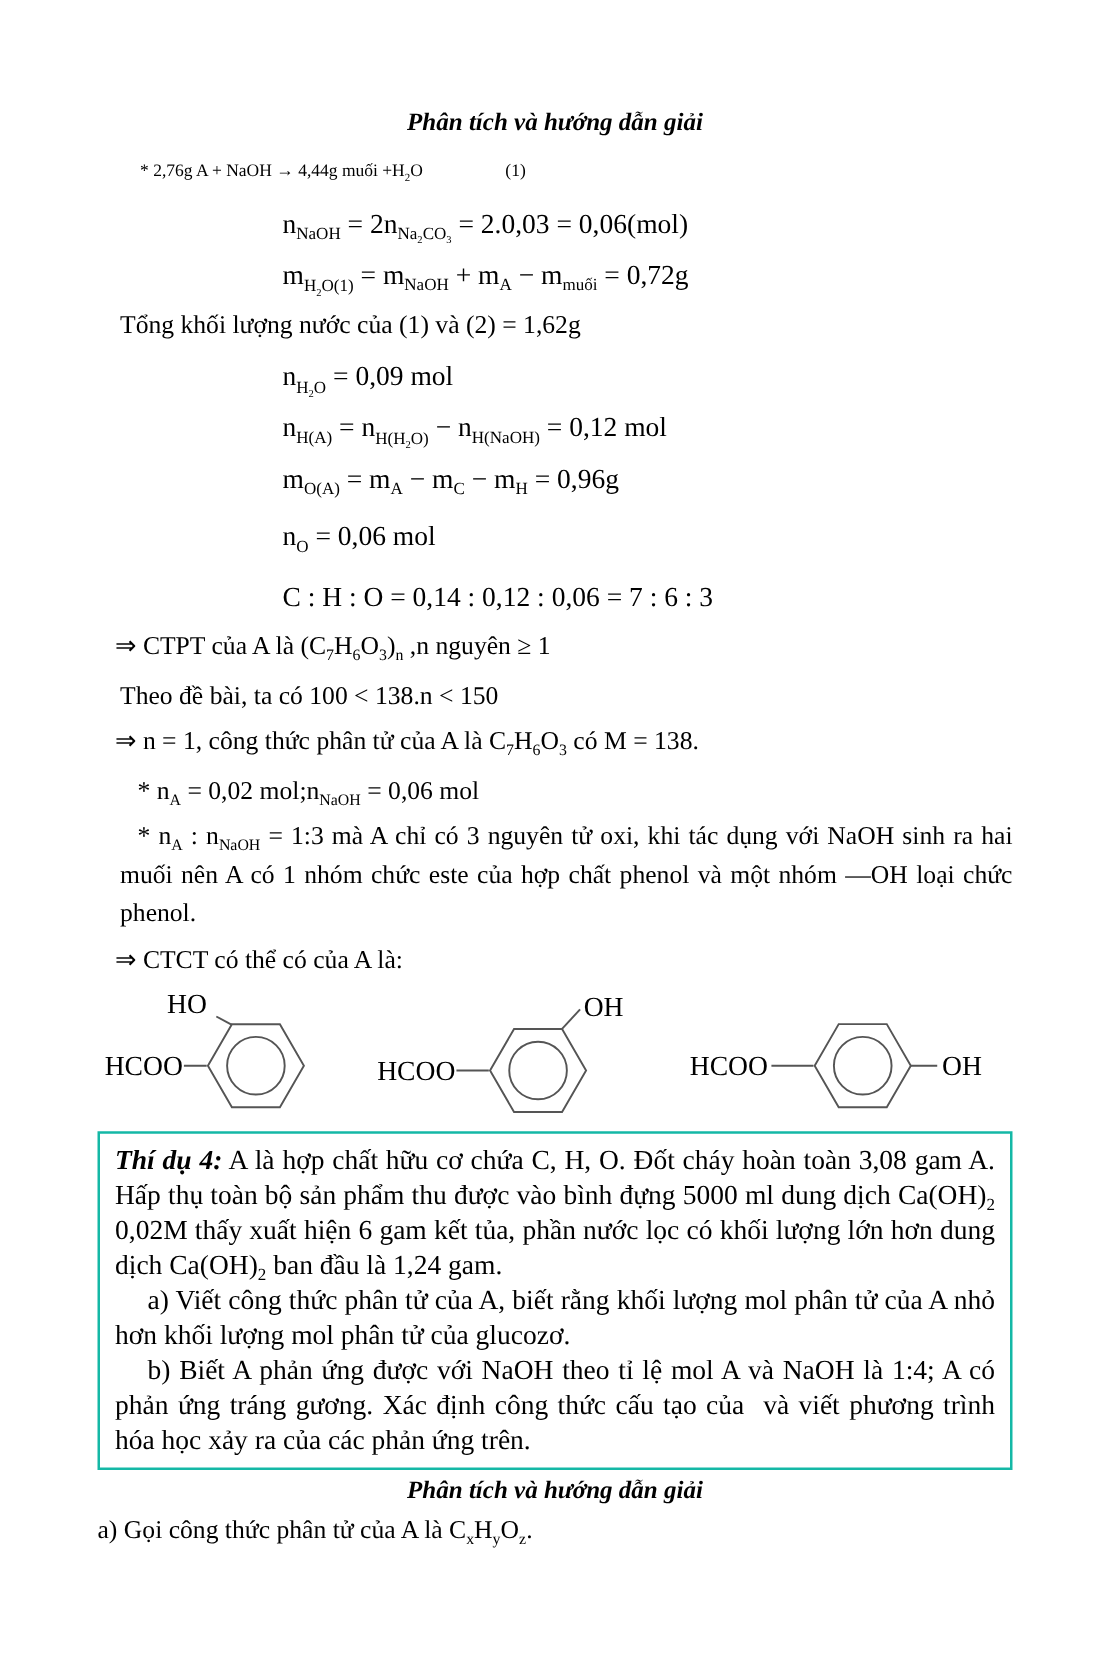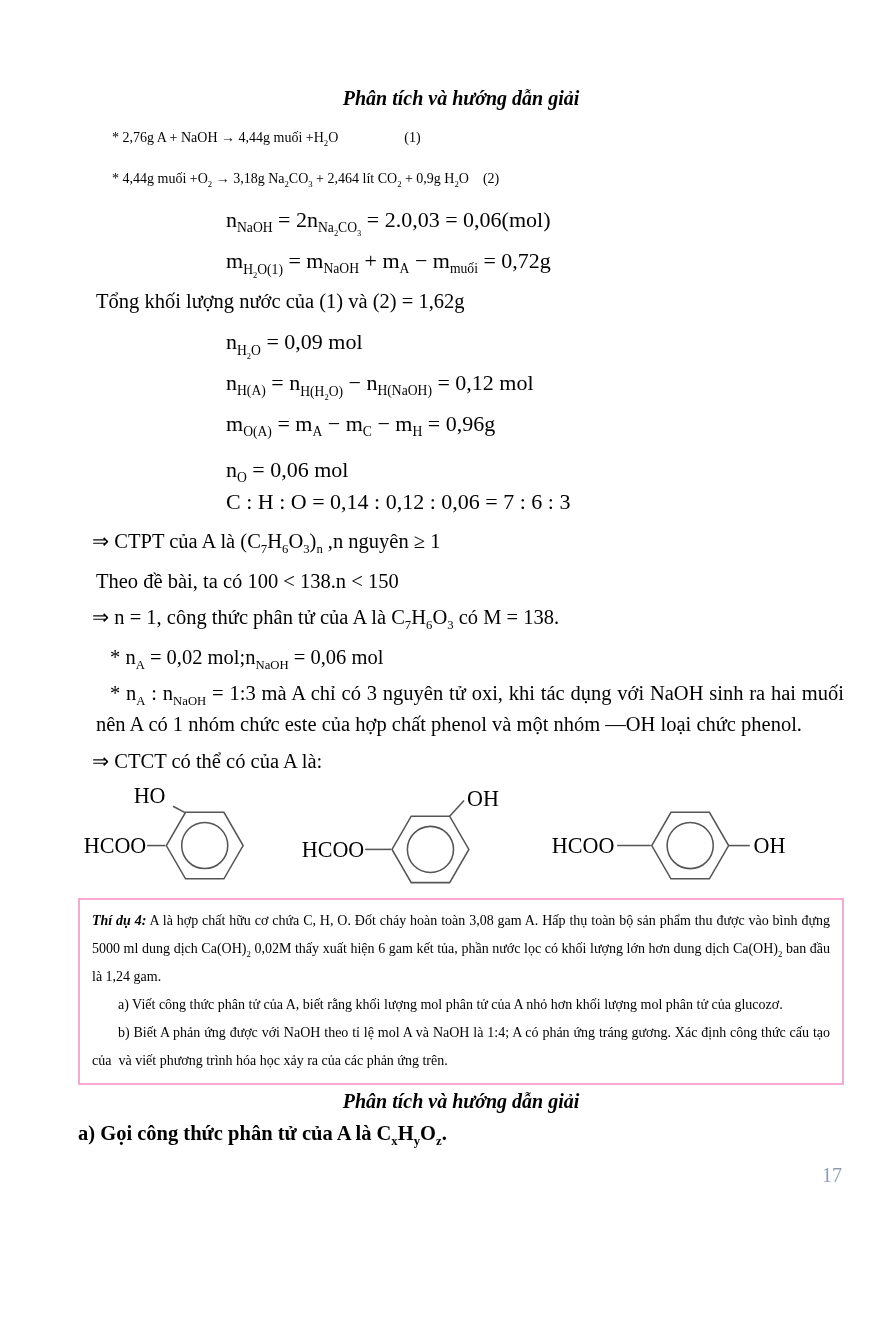--- a/index.html
+++ b/index.html
@@ -1,74 +1,71 @@
 <!DOCTYPE html>
 <html><head>
 <meta charset="utf-8">
 <style>
   html,body { margin:0; padding:0; background:#ffffff; }
   body {
     width:894px; height:1338px;
     font-family:"Liberation Serif", serif;
     color:#000; overflow:hidden;
   }
-  .page { box-sizing:border-box; width:894px; height:1034px; padding:86px 50px 0 78px; }
+  .page { box-sizing:border-box; width:894px; height:1034px; padding:86px 84px 0 78px; }
   .heading {
     text-align:center; font-weight:bold; font-style:italic;
     font-size:20px; line-height:24px; margin:0;
   }
   .eq { font-size:14px; line-height:26px; margin:15px 0 0 20px; text-indent:14px; white-space:nowrap; }
   .eqnum1 { margin-left:66px; }
   .eqnum2 { margin-left:14px; }
   .fline { font-size:22px; line-height:24px; margin:16px 0 0 148px; white-space:nowrap; }
   .tline { font-size:20.5px; line-height:26px; margin:14px 0 0 18px; }
   .tindent { text-indent:14px; }
   .para { font-size:20.5px; line-height:31px; margin:8px 0 0 18px; text-indent:14px; text-align:justify; }
   sub { font-size:0.62em; line-height:0; }
   .structures { display:flex; align-items:flex-end; margin:6px 0 0 0; }
   .structure { display:block; }
   .structure text { font-family:"Liberation Serif", serif; font-size:23px; fill:#000; }
   .structure .bond { stroke:#555; stroke-width:1.6; fill:none; }
   .structure .ring { stroke:#555; stroke-width:1.6; fill:none; }
   .example-box {
-    box-sizing:border-box; border:2px solid #f9a8d4;
+    box-sizing:border-box; border:2px solid #14b8a6;
     margin-top:8px; padding:7px 12px 8px 12px;
-    font-size:14px; line-height:28px;
+    font-size:22px; line-height:28px;
   }
   .example-box .intro { text-align:justify; margin:0; }
   .example-box .part { text-indent:26px; text-align:justify; margin:0; }
   .label-bi { font-weight:bold; font-style:italic; }
   .h2 { margin-top:4px; }
-  .line-a { font-size:20.5px; line-height:26px; margin:7px 0 18px 0;font-weight:bold; }
+  .line-a { font-size:20.5px; line-height:26px; margin:7px 0 8px 0; }
   .page-number { text-align:right; font-size:20px; margin:8px 2px 0 0; }
 </style>
 </head>
 <body>
 
 <div class="page">
 
   <p class="heading">Phân tích và hướng dẫn giải</p>
 
   <div class="eq">
     <span>* 2,76g A + NaOH → 4,44g muối +H<sub>2</sub>O</span><span class="eqnum1">(1)</span>
   </div>
-  <div class="eq">
-    <span>* 4,44g muối +O<sub>2</sub> → 3,18g Na<sub>2</sub>CO<sub>3</sub> + 2,464 lít CO<sub>2</sub> + 0,9g H<sub>2</sub>O</span><span class="eqnum2">(2)</span>
-  </div>
 
   <div class="fline">n<sub>NaOH</sub> = 2n<sub>Na<sub>2</sub>CO<sub>3</sub></sub> = 2.0,03 = 0,06(mol)</div>
   <div class="fline">m<sub>H<sub>2</sub>O(1)</sub> = m<sub>NaOH</sub> + m<sub>A</sub> − m<sub>muối</sub> = 0,72g</div>
 
   <div class="tline">Tổng khối lượng nước của (1) và (2) = 1,62g</div>
 
   <div class="fline">n<sub>H<sub>2</sub>O</sub> = 0,09 mol</div>
   <div class="fline">n<sub>H(A)</sub> = n<sub>H(H<sub>2</sub>O)</sub> − n<sub>H(NaOH)</sub> = 0,12 mol</div>
   <div class="fline">m<sub>O(A)</sub> = m<sub>A</sub> − m<sub>C</sub> − m<sub>H</sub> = 0,96g</div>
   <div class="fline" style="margin-top:22px">n<sub>O</sub> = 0,06 mol</div>
-  <div class="fline" style="margin-top:8px">C : H : O = 0,14 : 0,12 : 0,06 = 7 : 6 : 3</div>
+  <div class="fline" style="margin-top:25px">C : H : O = 0,14 : 0,12 : 0,06 = 7 : 6 : 3</div>
 
   <div class="tline" style="margin-left:14px">⇒ CTPT của A là (C<sub>7</sub>H<sub>6</sub>O<sub>3</sub>)<sub>n</sub> ,n nguyên ≥ 1</div>
   <div class="tline">Theo đề bài, ta có 100 &lt; 138.n &lt; 150</div>
   <div class="tline" style="margin-left:14px;margin-top:10px">⇒ n = 1, công thức phân tử của A là C<sub>7</sub>H<sub>6</sub>O<sub>3</sub> có M = 138.</div>
   <div class="tline tindent" style="">* n<sub>A</sub> = 0,02 mol;n<sub>NaOH</sub> = 0,06 mol</div>
   <div class="para">* n<sub>A</sub> : n<sub>NaOH</sub> = 1:3 mà A chỉ có 3 nguyên tử oxi, khi tác dụng với NaOH sinh ra hai muối nên A có 1 nhóm chức este của hợp chất phenol và một nhóm —OH loại chức phenol.</div>
   <div class="tline" style="margin-left:14px;margin-top:8px">⇒ CTCT có thể có của A là:</div>
 
   <div class="structures">
 
@@ -102,15 +99,14 @@
 
   <div class="example-box">
     <p class="intro"><span class="label-bi">Thí dụ 4:</span><span> A là hợp chất hữu cơ chứa C, H, O. Đốt cháy hoàn toàn 3,08 gam A. Hấp thụ toàn bộ sản phẩm thu được vào bình đựng 5000 ml dung dịch Ca(OH)<sub>2</sub> 0,02M thấy xuất hiện 6 gam kết tủa, phần nước lọc có khối lượng lớn hơn dung dịch Ca(OH)<sub>2</sub> ban đầu là 1,24 gam.</span></p>
     <p class="part">a) Viết công thức phân tử của A, biết rằng khối lượng mol phân tử của A nhỏ hơn khối lượng mol phân tử của glucozơ.</p>
     <p class="part">b) Biết A phản ứng được với NaOH theo tỉ lệ mol A và NaOH là 1:4; A có phản ứng tráng gương. Xác định công thức cấu tạo của &nbsp;và viết phương trình hóa học xảy ra của các phản ứng trên.</p>
   </div>
 
   <p class="heading h2">Phân tích và hướng dẫn giải</p>
   <div class="line-a">a) Gọi công thức phân tử của A là C<sub>x</sub>H<sub>y</sub>O<sub>z</sub>.</div>
 
-  <div class="page-number" style="color: rgb(141, 158, 180);">17</div>
 
 </div>
 
 </body></html>

